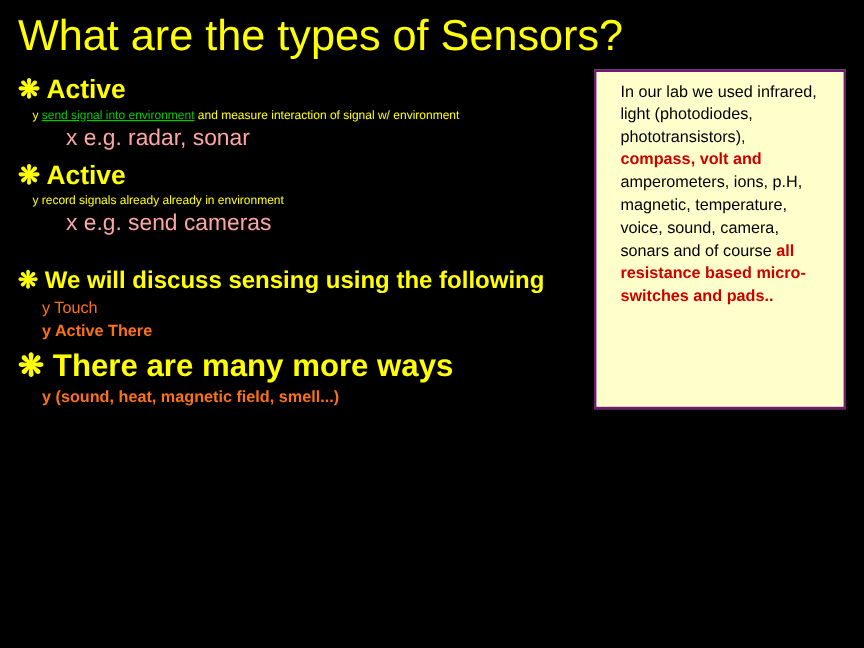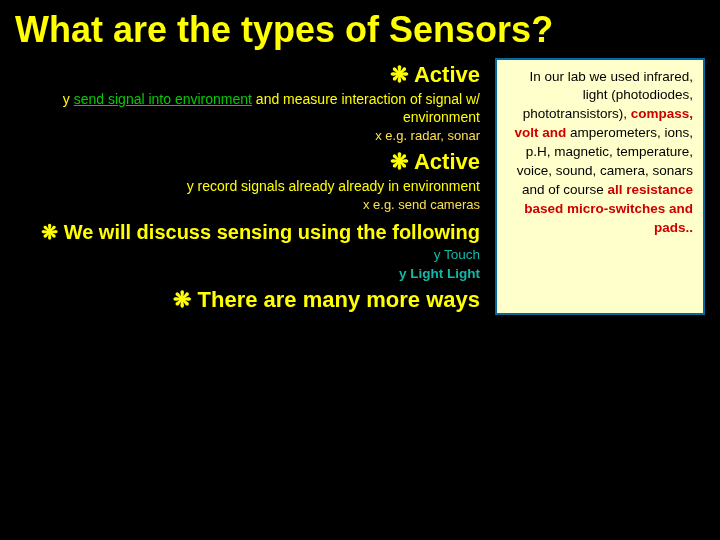--- a/index.html
+++ b/index.html
@@ -13,96 +13,95 @@
     .slide {
       width: 720px;
       height: 540px;
       background: #000;
       color: #ffff00;
       padding: 10px 15px;
       position: relative;
     }
     .title {
       font-size: 36px;
-      font-weight: bold;
+      font-weight: normal;
       color: #ffff00;
       margin-bottom: 8px;
       line-height: 1.1;
     }
     .main-content {
       display: flex;
       gap: 10px;
-      text-align: right;
     }
     .left-col {
       flex: 1;
       padding-right: 5px;
     }
     .right-box {
       width: 210px;
       background: #ffffcc;
       color: #000;
-      border: 2px solid #0369a1;
-      padding: 8px 10px;
+      border: 2px solid #701a75;
+      padding: 8px 20px;
       font-size: 13.5px;
       line-height: 1.4;
       flex-shrink: 0;
       margin-top: 0;
     }
     .section-header {
       font-size: 22px;
       font-weight: bold;
       color: #ffff00;
       margin-top: 4px;
       margin-bottom: 2px;
     }
     .bullet-y {
       color: #ffff00;
-      font-size: 14px;
-      margin-left: 28px;
+      font-size: 10px;
+      margin-left: 12px;
       margin-bottom: 1px;
       line-height: 1.35;
     }
     .bullet-y::before {
       content: "y ";
     }
     .bullet-x {
-      color: #fde047;
-      font-size: 13px;
+      color: #fca5a5;
+      font-size: 19px;
       margin-left: 40px;
       margin-bottom: 1px;
       line-height: 1.3;
     }
     .bullet-x::before {
       content: "x ";
     }
     .env-green {
       color: #00cc00;
       text-decoration: underline;
     }
     .big-section {
       font-size: 20px;
       font-weight: bold;
       color: #ffff00;
-      margin-top: 6px;
+      margin-top: 22px;
       margin-bottom: 2px;
       line-height: 1.2;
     }
     .sub-bullet-y {
-      color: #14b8a6;
+      color: #f97316;
       font-size: 13.5px;
       margin-left: 20px;
       line-height: 1.3;
       margin-bottom: 1px;
     }
     .sub-bullet-y::before {
       content: "y ";
     }
     .there-section {
-      font-size: 22px;
+      font-size: 26px;
       font-weight: bold;
       color: #ffff00;
       margin-top: 5px;
       margin-bottom: 2px;
     }
     .active-light {
       font-weight: bold;
     }
     .passive-light {
       font-weight: bold;
@@ -142,25 +141,28 @@
         <span>e.g. send cameras</span>
       </div>
 
       <div class="big-section">
         <span>❋ </span><span>We will discuss sensing using the following</span>
       </div>
       <div class="sub-bullet-y">
         <span>Touch</span>
       </div>
       <div class="sub-bullet-y active-light">
-        <span>Light Light</span>
+        <span>Active There</span>
       </div>
 
       <div class="there-section">
         <span>❋ </span><span>There are many more ways</span>
+      </div>
+      <div class="sub-bullet-y" style="font-weight:bold;">
+        <span>(sound, heat, magnetic field, smell...)</span>
       </div>
 
     </div>
 
     <div class="right-box">
       <span>In our lab we used infrared, light (photodiodes, phototransistors), <span class="highlight">compass, volt and</span> amperometers, ions, p.H, magnetic, temperature, voice, sound, camera, sonars and of course <span class="highlight">all resistance based micro-switches and pads..</span></span>
     </div>
 
   </div>
 </div>

